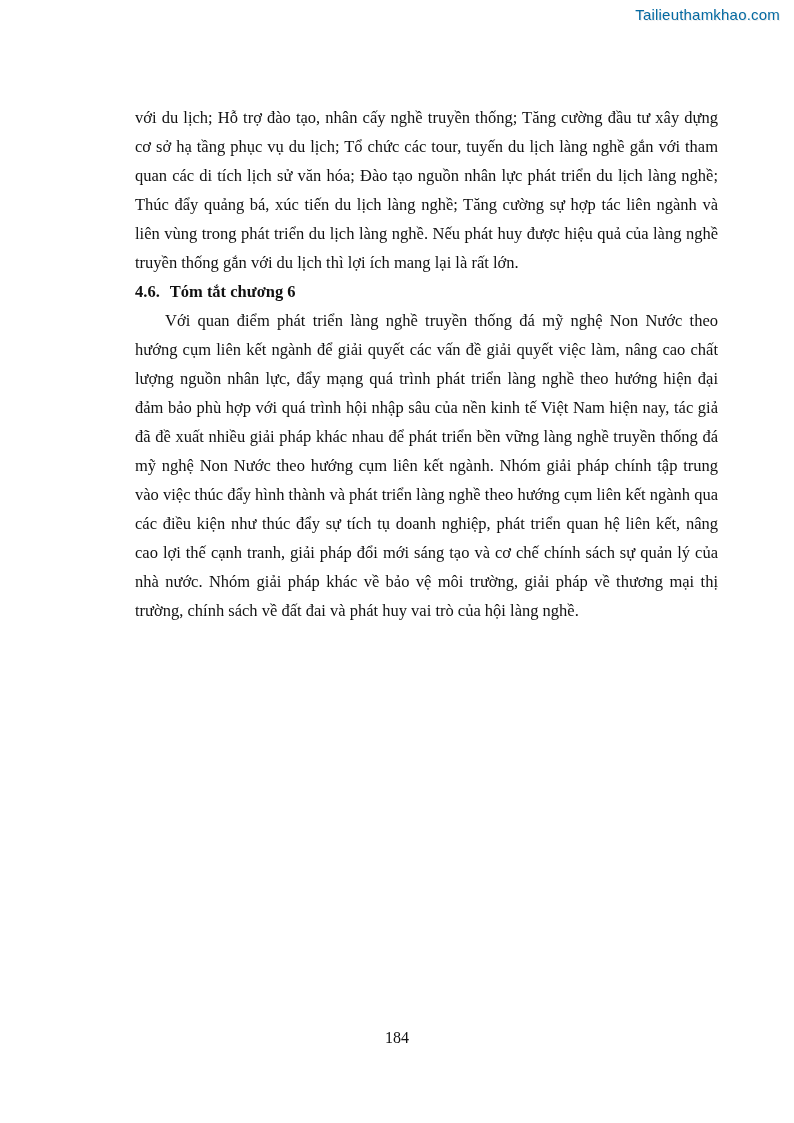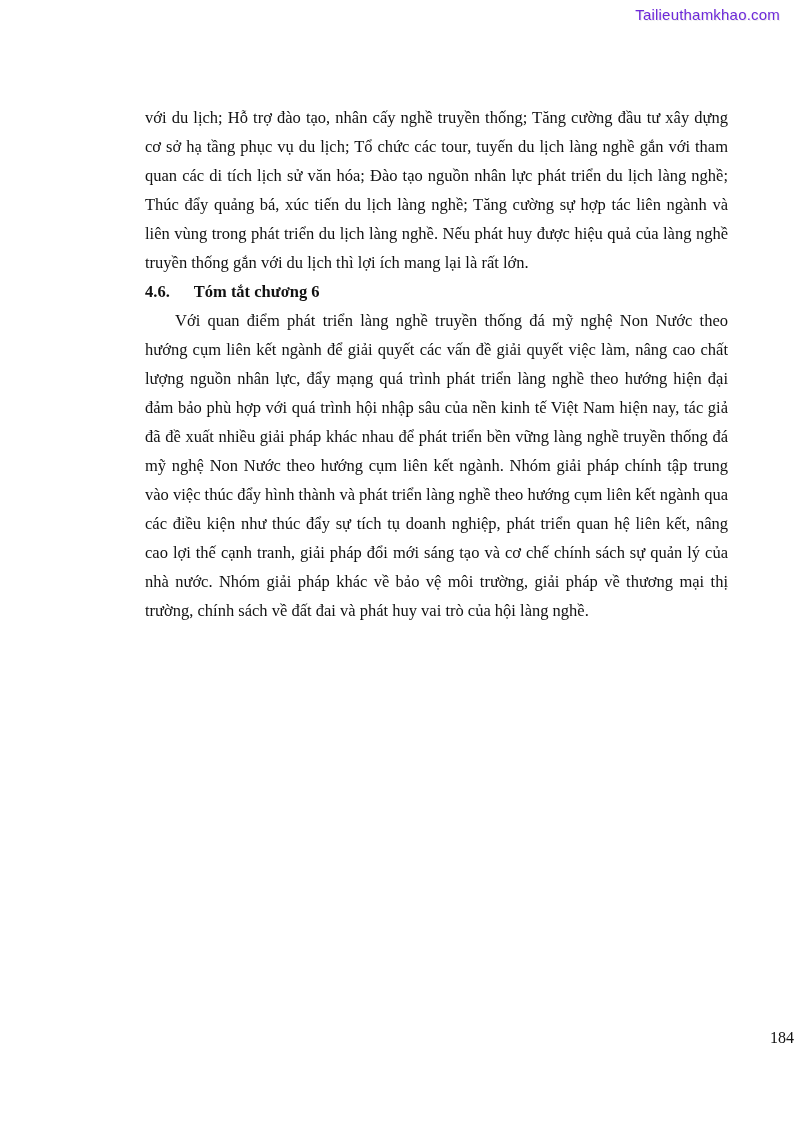--- a/index.html
+++ b/index.html
@@ -14,58 +14,58 @@
     overflow: hidden;
     font-family: "Liberation Serif", serif;
     color: #111111;
   }
   .watermark {
     position: absolute;
     top: 6px;
     right: 14px;
     font-family: "Liberation Sans", sans-serif;
     font-size: 15px;
-    color: #6d28d9;
+    color: #0369a1;
     text-shadow: 1px 1px 0 #ececec;
     letter-spacing: 0.2px;
   }
   .content {
     position: absolute;
     top: 103px;
-    left: 145px;
+    left: 135px;
     width: 583px;
     font-size: 16.5px;
     line-height: 29px;
     text-align: justify;
   }
   .content p {
     margin: 0;
   }
   .para-continuation {
     text-indent: 0;
   }
   .section-heading {
     font-weight: bold;
     text-align: left;
     margin: 0;
     font-size: 16.5px;
     line-height: 29px;
   }
   .heading-num {
-    margin-right: 24px;
+    margin-right: 10px;
   }
   .para-indent {
     text-indent: 30px;
   }
   .page-footer {
     position: absolute;
     top: 1028px;
     left: 0;
     width: 794px;
-    text-align: right;
+    text-align: center;
     font-size: 16px;
     line-height: 20px;
     color: #111111;
   }
 </style>
 </head>
 <body>
 
 <div class="watermark">Tailieuthamkhao.com</div>
 

